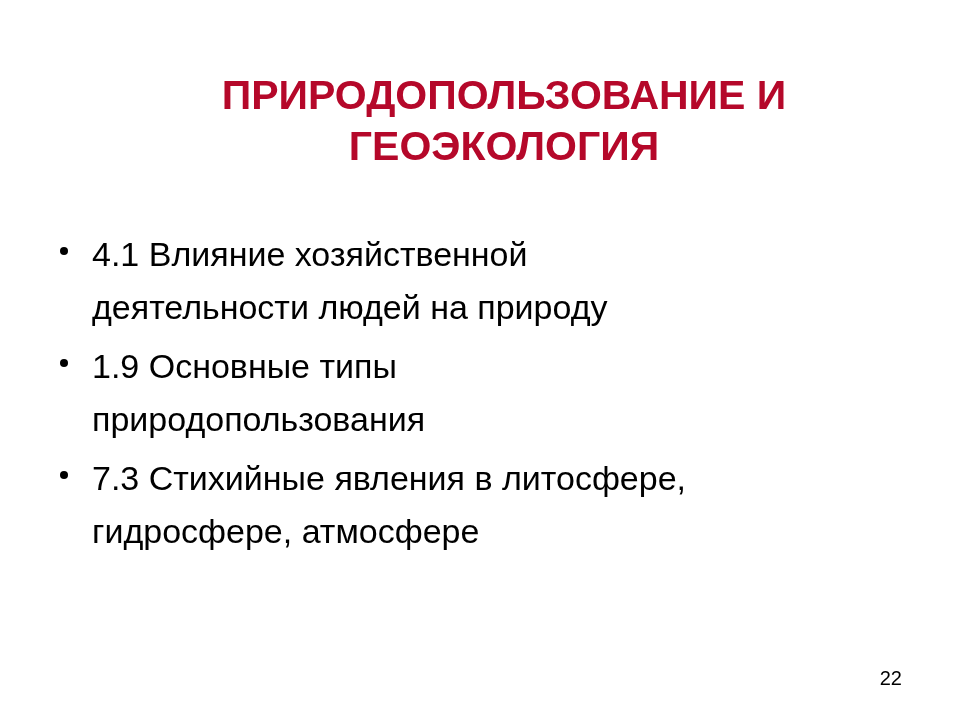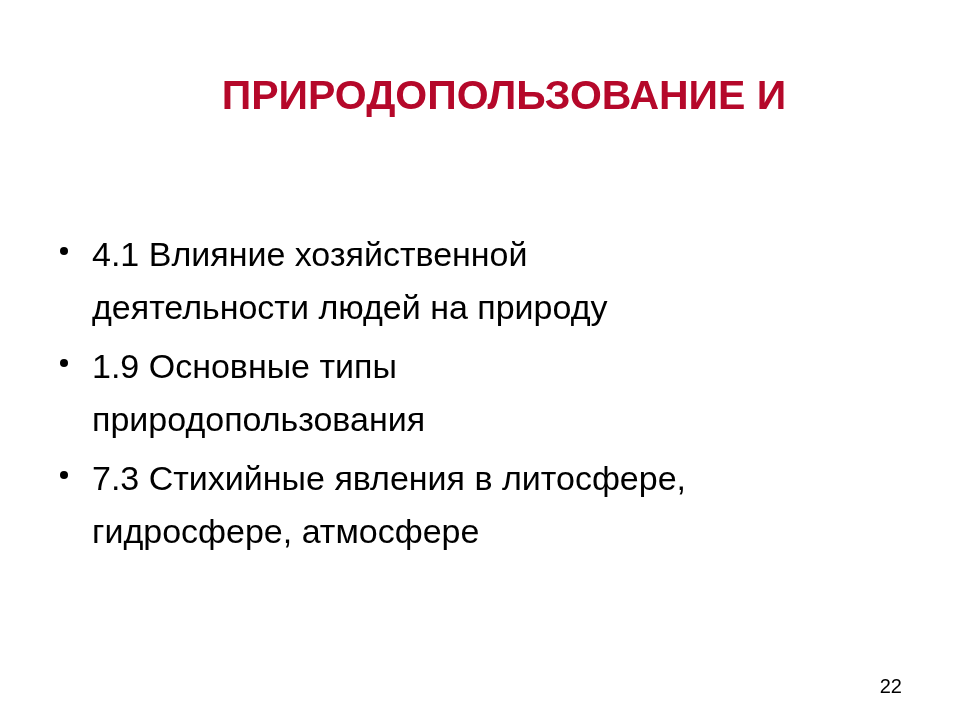--- a/index.html
+++ b/index.html
@@ -68,34 +68,35 @@
 
   .bullet-text {
     display: block;
     white-space: pre-line;
   }
 
   
   .page-number {
     position: absolute;
     right: 58px;
-    bottom: 24px;
+    bottom: 32px;
     color: #000000;
     font-size: 20px;
     line-height: 20px;
     font-weight: normal;
   }
 </style>
 </head>
 <body>
 
 <div class="slide">
 
   <div class="title-block">
     <span class="title-line">ПРИРОДОПОЛЬЗОВАНИЕ И</span>
+    <span class="title-line">ГЕОЭКОЛОГИЯ</span>
   </div>
 
   <div class="body-block">
 
     <div class="bullet-item">
       <span class="bullet-marker"></span>
       <span class="bullet-text">4.1  Влияние хозяйственной
 деятельности людей на природу</span>
     </div>
 

